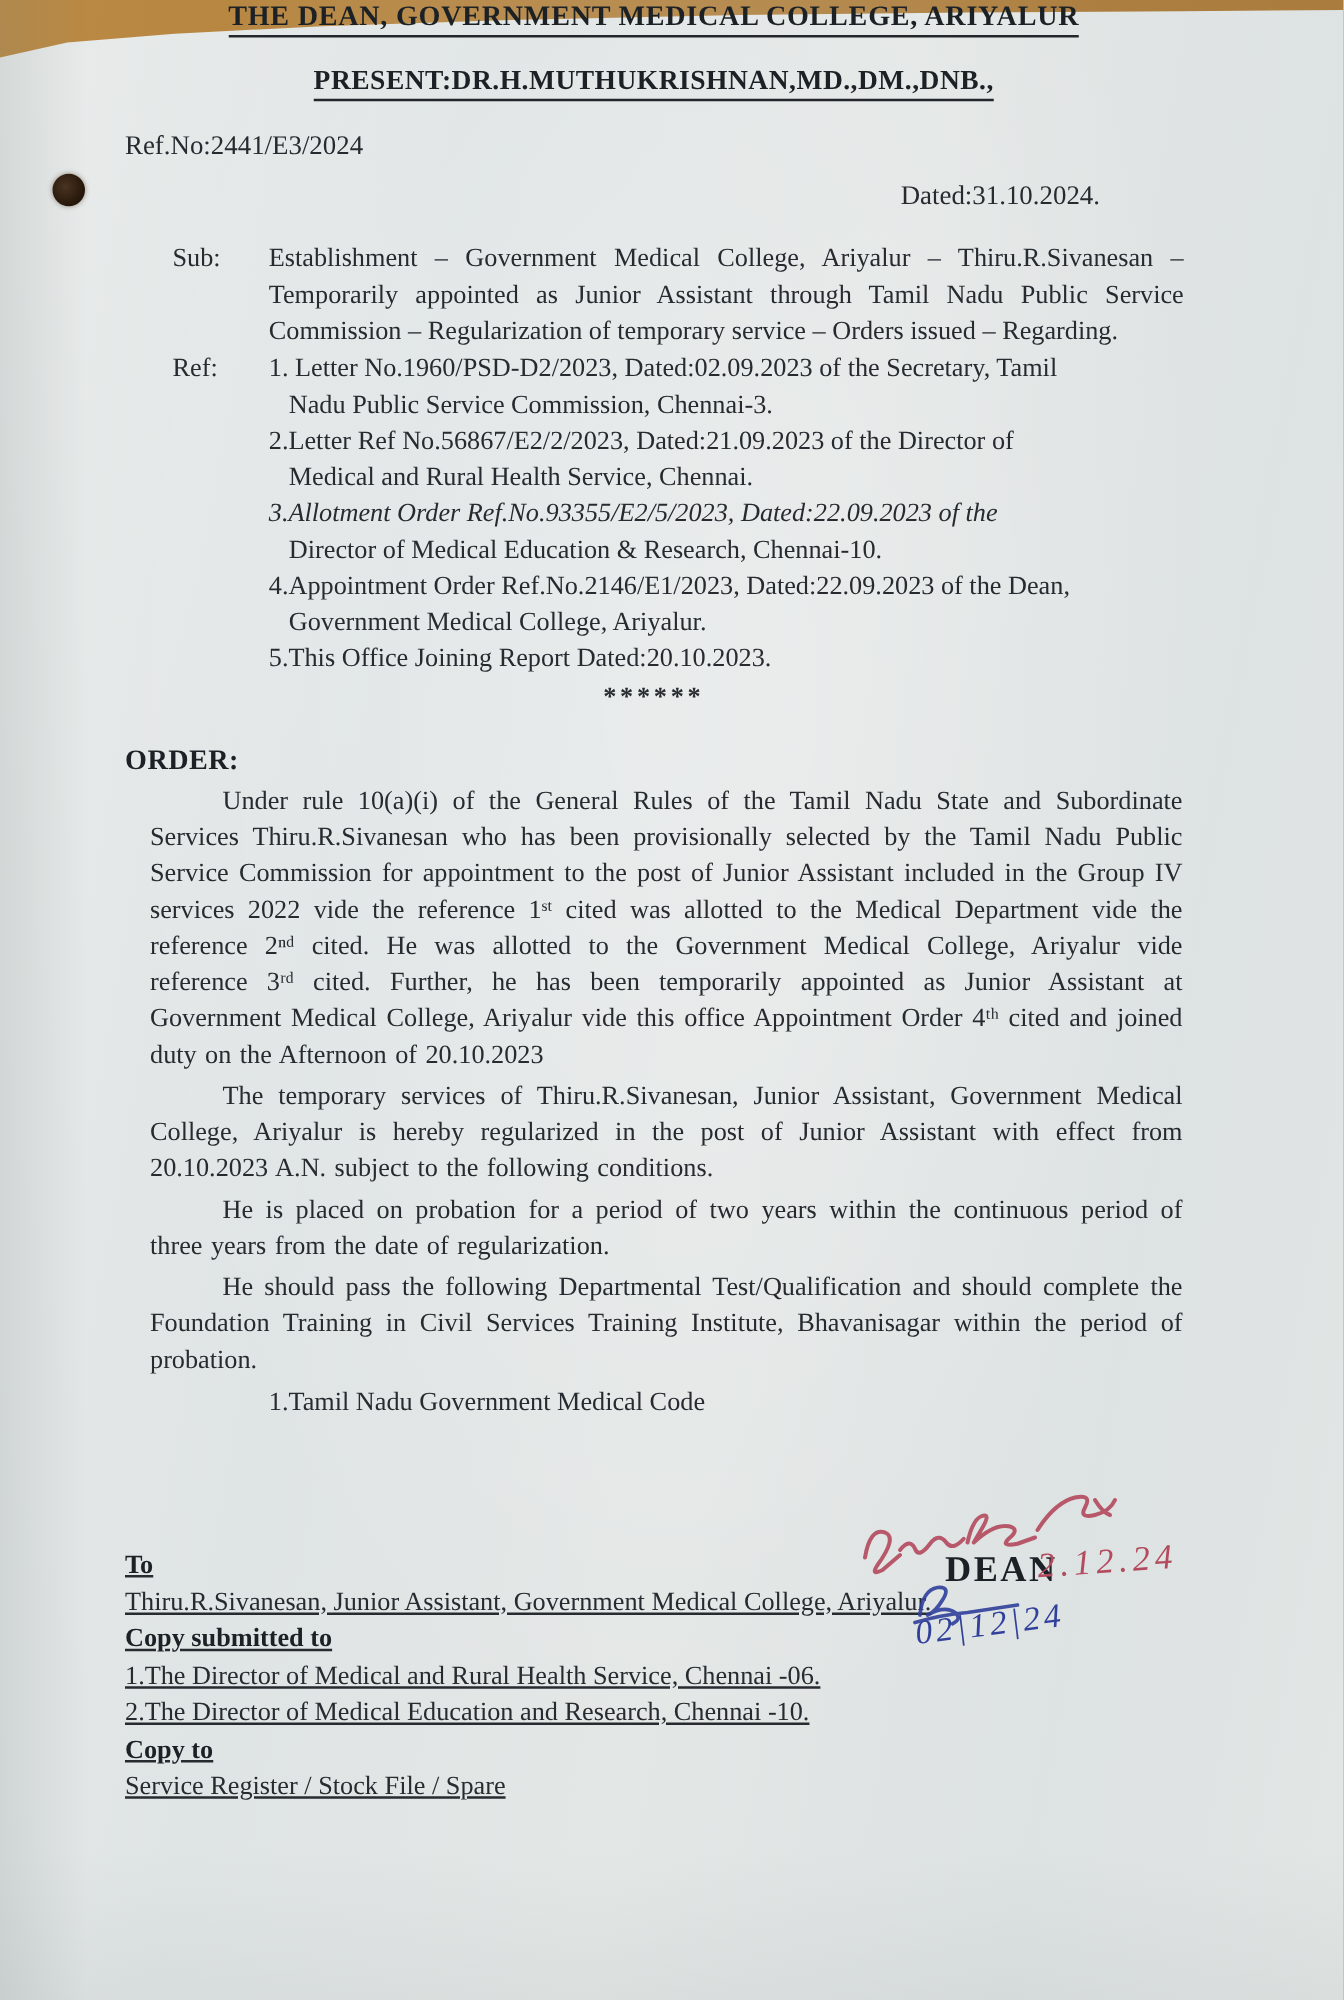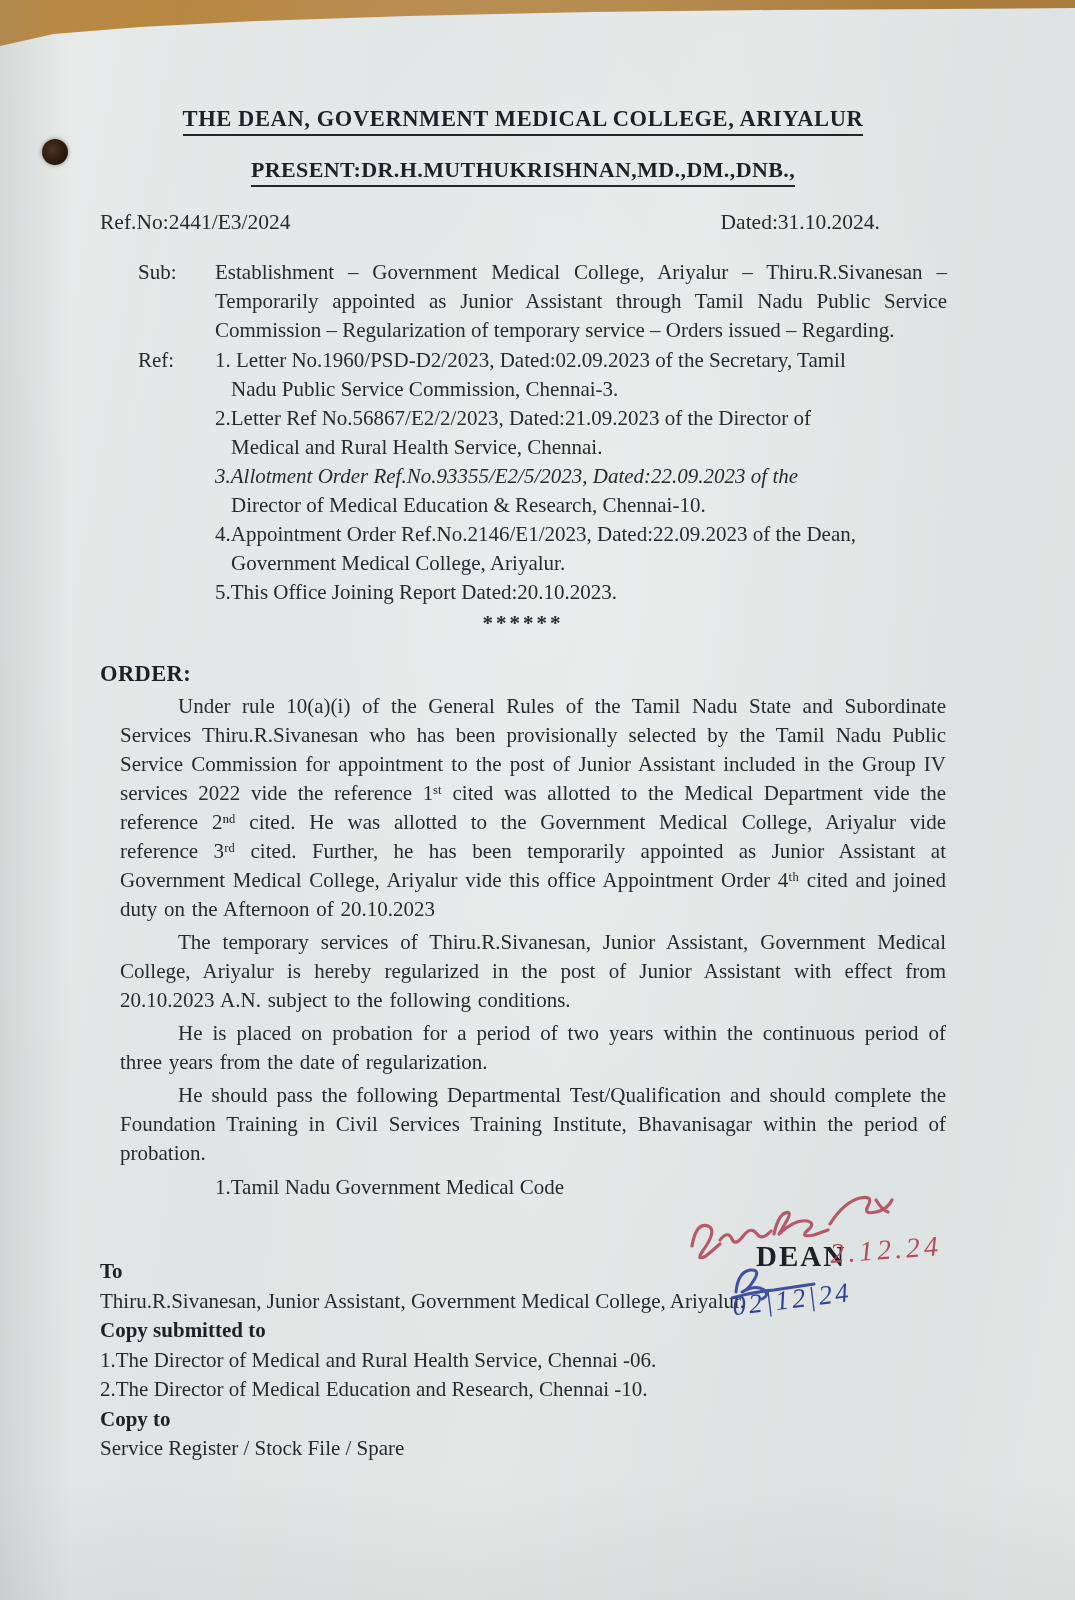--- a/index.html
+++ b/index.html
@@ -24,32 +24,32 @@
   .hole-punch {
     position:absolute; left:42px; top:139px; width:26px; height:26px;
     border-radius:50%; background:radial-gradient(circle at 40% 40%, #4a3322, #241609 70%);
     box-shadow:0 0 4px rgba(60,40,20,.5);
   }
   .content {
     position:absolute; left:100px; top:0; width:846px;
     color:#272b30; font-size:21px; line-height:29px;
   }
   .doc-title {
-    margin-top:106px; text-align:center; font-weight:bold; font-size:22.5px;
+    text-align:center; font-weight:bold; font-size:22.5px;
     color:#1c2126; letter-spacing:.6px; line-height:26px;
   }
   .doc-title span, .doc-present span {
     display:inline-block; border-bottom:2.5px solid #23272c; padding-bottom:2px;
   }
   .doc-present {
     margin-top:21px; text-align:center; font-weight:bold; font-size:22px;
     color:#1c2126; letter-spacing:.4px; line-height:26px;
   }
   .refdate-row { margin-top:21px; display:flex; justify-content:space-between; font-size:21.5px; }
-  .refdate-row .dated { padding-right:66px; }
+  .refdate-row .dated { padding-right:66px;margin-top:40px; }
   .hang { position:relative; padding-left:115px; }
   .hang .hang-label { position:absolute; left:38px; top:0; }
   .sub-row { margin-top:21px; }
   .sub-text { text-align:justify; text-align-last:left; width:732px; }
   .ref-row { margin-top:1px; }
   .ref-item .l2 { padding-left:16px; }
   .ref-item.italic1 .l1 { font-style:italic; }
   .stars { margin-top:2px; text-align:center; letter-spacing:3px; font-weight:bold; font-size:21px; }
   .order-heading { margin-top:21px; font-weight:bold; font-size:22.5px; color:#1c2126; letter-spacing:.4px; }
   .body-para {
@@ -65,21 +65,21 @@
   }
   .red-date {
     position:absolute; left:160px; top:52px; color:#b34a5e; font-size:28px;
     font-style:italic; letter-spacing:4px; transform:rotate(-4deg); white-space:nowrap;
   }
   .sig-blue-svg { position:absolute; left:52px; top:82px; }
   .blue-date {
     position:absolute; left:62px; top:102px; color:#31409b; font-size:27px;
     font-style:italic; letter-spacing:3px; transform:rotate(-7deg); white-space:nowrap;
   }
-  .footer { margin-top:53px; line-height:29.5px; }
+  .footer { margin-top:99px; line-height:29.5px;text-decoration:underline; }
   .footer .b { font-weight:bold; color:#1c2126; }
   .footer div { white-space:nowrap; }
 </style>
 </head>
 <body>
 
 <div class="scene">
 
   <div class="paper"></div>
   <div class="paper-shade"></div>

